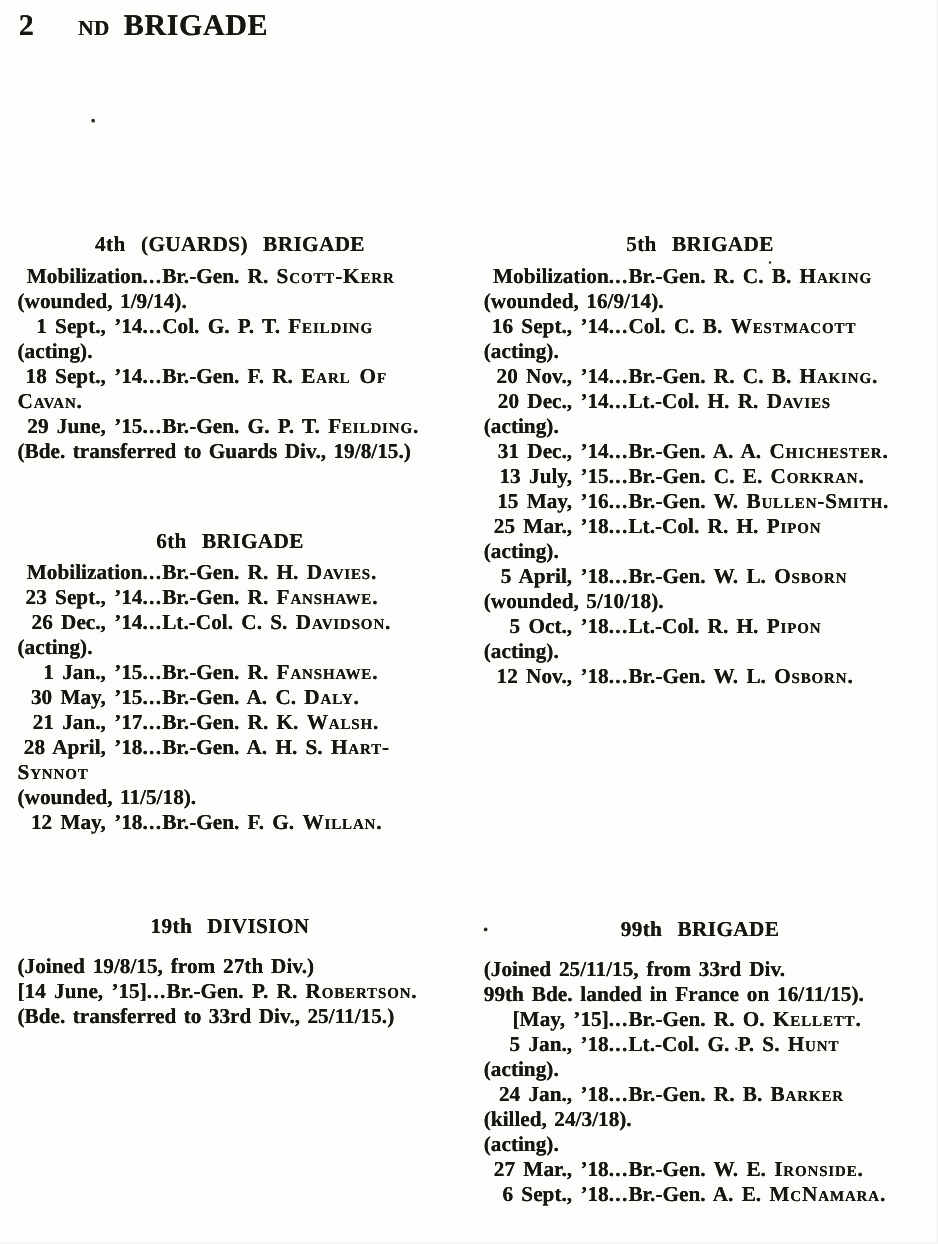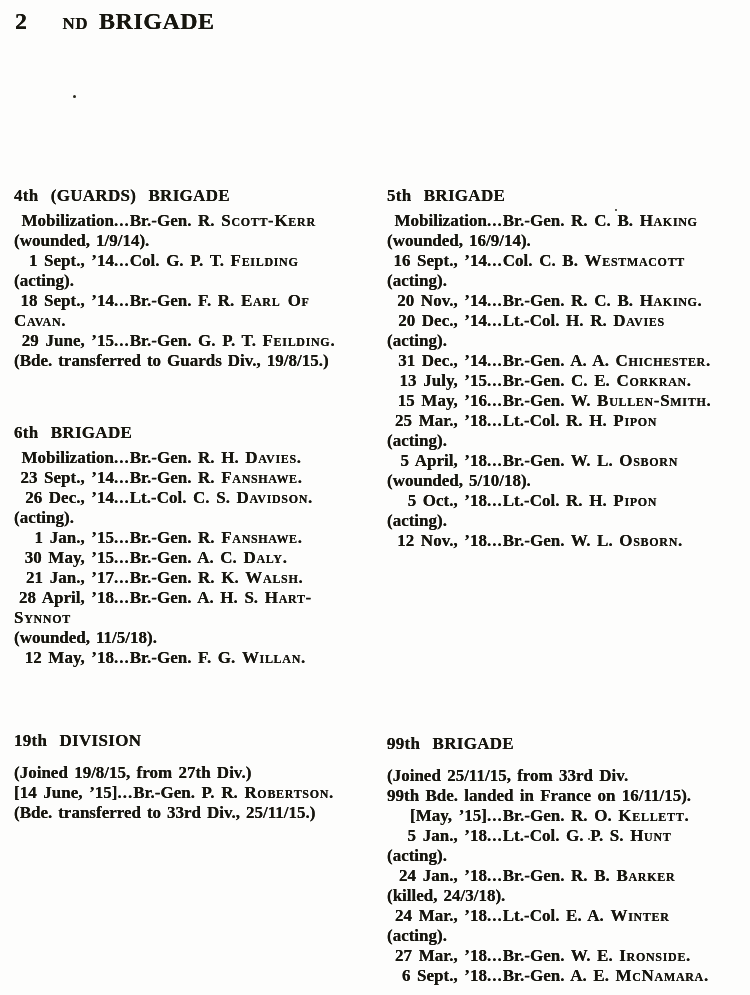--- a/index.html
+++ b/index.html
@@ -22,21 +22,21 @@
   
   .sec{position:absolute;}
   .pos-4th {left:14px; top:186px; width:340px;}
   .pos-5th {left:387px;top:186px; width:346px;}
   .pos-6th {left:14px; top:423px; width:340px;}
   .pos-19th{left:14px; top:731px; width:340px;}
   .pos-99th{left:387px;top:734px; width:346px;}
   .bheading{
     margin:0 0 5px 0;
     font-size:17px;line-height:20px;font-weight:700;
-    word-spacing:0.45em;letter-spacing:0.3px;
+    text-align:center;word-spacing:0.45em;letter-spacing:0.3px;
     text-shadow:0 0 0.5px currentColor;
   }
   .sec.gap-lg .bheading{margin-bottom:12px;}
   .line{
     font-size:17px;line-height:20px;font-weight:700;
     white-space:nowrap;
     text-shadow:0 0 0.4px currentColor;
   }
   .line.entry{word-spacing:0.14em;}
   .line.right{word-spacing:0.1em;}
@@ -130,20 +130,19 @@
   <div class="sec pos-99th gap-lg">
     <h3 class="bheading">99th BRIGADE</h3>
     <div class="lines">
         <div class="line center">(Joined 25/11/15, from 33rd Div.</div>
         <div class="line center">99th Bde. landed in France on 16/11/15).</div>
         <div class="line entry"><span class="date">[May, ’15]</span><span class="dots">...</span><span class="rest">Br.-Gen. R. O. <span class="sc">Kellett</span>.</span></div>
         <div class="line entry"><span class="date">5 Jan., ’18</span><span class="dots">...</span><span class="rest">Lt.-Col. G. P. S. <span class="sc">Hunt</span></span></div>
         <div class="line right">(acting).</div>
         <div class="line entry"><span class="date">24 Jan., ’18</span><span class="dots">...</span><span class="rest">Br.-Gen. R. B. <span class="sc">Barker</span></span></div>
         <div class="line right">(killed, 24/3/18).</div>
-        <div class="line entry"><span class="date">24 Mar., ’18</span><span class="dots">...</span><span class="rest">Lt.-Col. E. A. <span class="sc">Winter</span></span></div>
         <div class="line right">(acting).</div>
         <div class="line entry"><span class="date">27 Mar., ’18</span><span class="dots">...</span><span class="rest">Br.-Gen. W. E. <span class="sc">Ironside</span>.</span></div>
         <div class="line entry"><span class="date">6 Sept., ’18</span><span class="dots">...</span><span class="rest">Br.-Gen. A. E. <span class="sc">McNamara</span>.</span></div>
       </div>
   </div>
 
 </div>
 
 </body></html>

